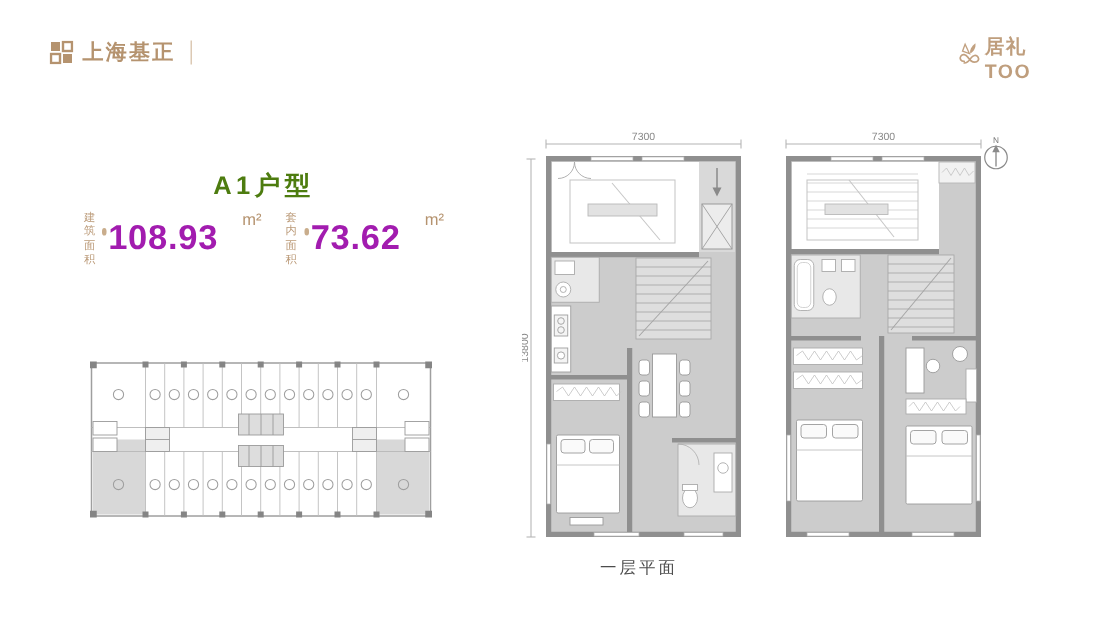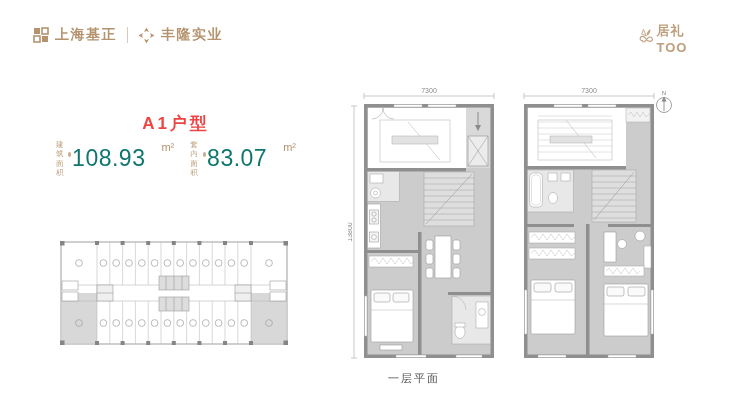--- a/index.html
+++ b/index.html
@@ -11,36 +11,36 @@
   .dev-logo{display:flex;align-items:center;gap:6px;}
   .dev-logo-name{font-size:14px;font-weight:600;letter-spacing:1.5px;color:#b5936f;}
   .logo-divider{width:1px;height:16px;background:#dcc9b4;}
 
   .brand{position:absolute;left:636px;top:20px;width:78px;display:flex;align-items:center;}
   .brand-name{font-size:13px;font-weight:600;letter-spacing:1px;color:#bf9e7d;margin-top:2px;}
   .brand-tagline{font-size:5px;letter-spacing:2.5px;color:#cfb394;margin-top:2px;}
 
   
   .unit-title{position:absolute;left:56px;top:112px;width:240px;text-align:center;
-              font-size:17px;font-weight:600;letter-spacing:3px;color:#ef4444;}
+              font-size:17px;font-weight:600;letter-spacing:3px;color:#4d7c0f;}
   .areas{position:absolute;left:56px;top:140px;width:240px;display:flex;justify-content:flex-end;
          align-items:flex-start;gap:16px;color:#b5936f;}
   .area{display:flex;align-items:center;}
   .area-label{display:flex;flex-direction:column;font-size:7.5px;line-height:1.25;letter-spacing:.5px;color:#bb9a78;}
   .dot{width:5px;height:5px;border-radius:50%;background:#c9ad8c;margin:0 1px 8px 1px;align-self:center;}
-  .area-value{font-size:23px;font-weight:400;letter-spacing:.5px;color:#0f766e;line-height:1;}
+  .area-value{font-size:23px;font-weight:700;letter-spacing:.5px;color:#a21caf;line-height:1;}
   .area-unit{font-size:11px;margin-left:16px;align-self:flex-start;margin-top:1px;color:#b5936f;}
 
   
   .siteplan{position:absolute;left:58px;top:237px;}
   .plan1{position:absolute;left:348px;top:84px;}
   .plan2{position:absolute;left:508px;top:84px;}
   .north{position:absolute;left:652px;top:88px;}
   .floor-label{position:absolute;width:156px;text-align:center;font-size:11px;letter-spacing:2px;color:#4c4c4c;top:371px;}
-  .floor-label.f1{left:336px;text-align:center;}
+  .floor-label.f1{left:348px;text-align:center;}
   .floor-label.f2{left:506px;}
 
   
   .dim line{stroke:#b3b3b3;stroke-width:.7;}
   .dim text{fill:#8a8a8a;font-size:7px;font-family:"Liberation Sans",sans-serif;}
   text{font-family:"Liberation Sans",sans-serif;}
 </style>
 </head>
 <body>
 
@@ -50,32 +50,20 @@
     <div class="dev-logo">
       <svg width="16" height="16" viewBox="0 0 16 16">
         <rect x="1" y="1" width="6" height="6" fill="#b5936f"></rect>
         <rect x="9" y="1" width="6" height="6" fill="none" stroke="#b5936f" stroke-width="1.6"></rect>
         <rect x="1" y="9" width="6" height="6" fill="none" stroke="#b5936f" stroke-width="1.6"></rect>
         <rect x="9" y="9" width="6" height="6" fill="#b5936f"></rect>
       </svg>
       <span class="dev-logo-name">上海基正</span>
     </div>
     <div class="logo-divider"></div>
-    <div class="dev-logo">
-      <svg width="17" height="17" viewBox="0 0 17 17">
-        <g fill="#b5936f">
-          <path d="M8.5 0.5 L11 5 L8.5 4 L6 5 Z"></path>
-          <path d="M8.5 16.5 L6 12 L8.5 13 L11 12 Z"></path>
-          <path d="M0.5 8.5 L5 6 L4 8.5 L5 11 Z"></path>
-          <path d="M16.5 8.5 L12 11 L13 8.5 L12 6 Z"></path>
-          <circle cx="8.5" cy="8.5" r="1.6" fill="#ffffff"></circle>
-        </g>
-      </svg>
-      <span class="dev-logo-name">丰隆实业</span>
-    </div>
   </div>
 
   <div class="brand">
     <svg width="36" height="34" viewBox="0 0 36 34">
       <path d="M13 2 L18 13 L10 10 Z" fill="none" stroke="#c2a180" stroke-width="1.6"></path>
       <path d="M25 1 C20 5 18 9 19 13 C23 11 26 6 25 1 Z" fill="#c2a180"></path>
       <path d="M12 22 c-4 0 -6 -3 -4 -6 c2 -3 6 -2 8 1 c2 3 5 6 8 6 c4 0 6 -3 4 -6 c-2 -3 -6 -2 -8 1 c-2 3 -5 6 -8 6" fill="none" stroke="#c2a180" stroke-width="2" stroke-linecap="round"></path>
     </svg>
     <span class="brand-name">居礼TOO</span>
     <span class="brand-tagline">TURN ON</span>
@@ -91,21 +79,21 @@
       <span class="dot"></span>
       <span class="area-value">108.93</span>
       <span class="area-unit">m²</span>
     </div>
     <div class="area">
       <span class="area-label">
         <span>套内</span>
         <span>面积</span>
       </span>
       <span class="dot"></span>
-      <span class="area-value">83.07</span>
+      <span class="area-value">73.62</span>
       <span class="area-unit">m²</span>
     </div>
   </div>
 
   <svg class="siteplan" width="234" height="116" viewBox="0 0 234 116">
     <rect x="3" y="5" width="226" height="102" fill="#ffffff" stroke="#9f9f9f" stroke-width="1"></rect>
 
     <g>
       <rect x="4" y="56" width="35" height="50" fill="#d8d8d8"></rect>
       <rect x="193" y="56" width="35" height="50" fill="#d8d8d8"></rect>

